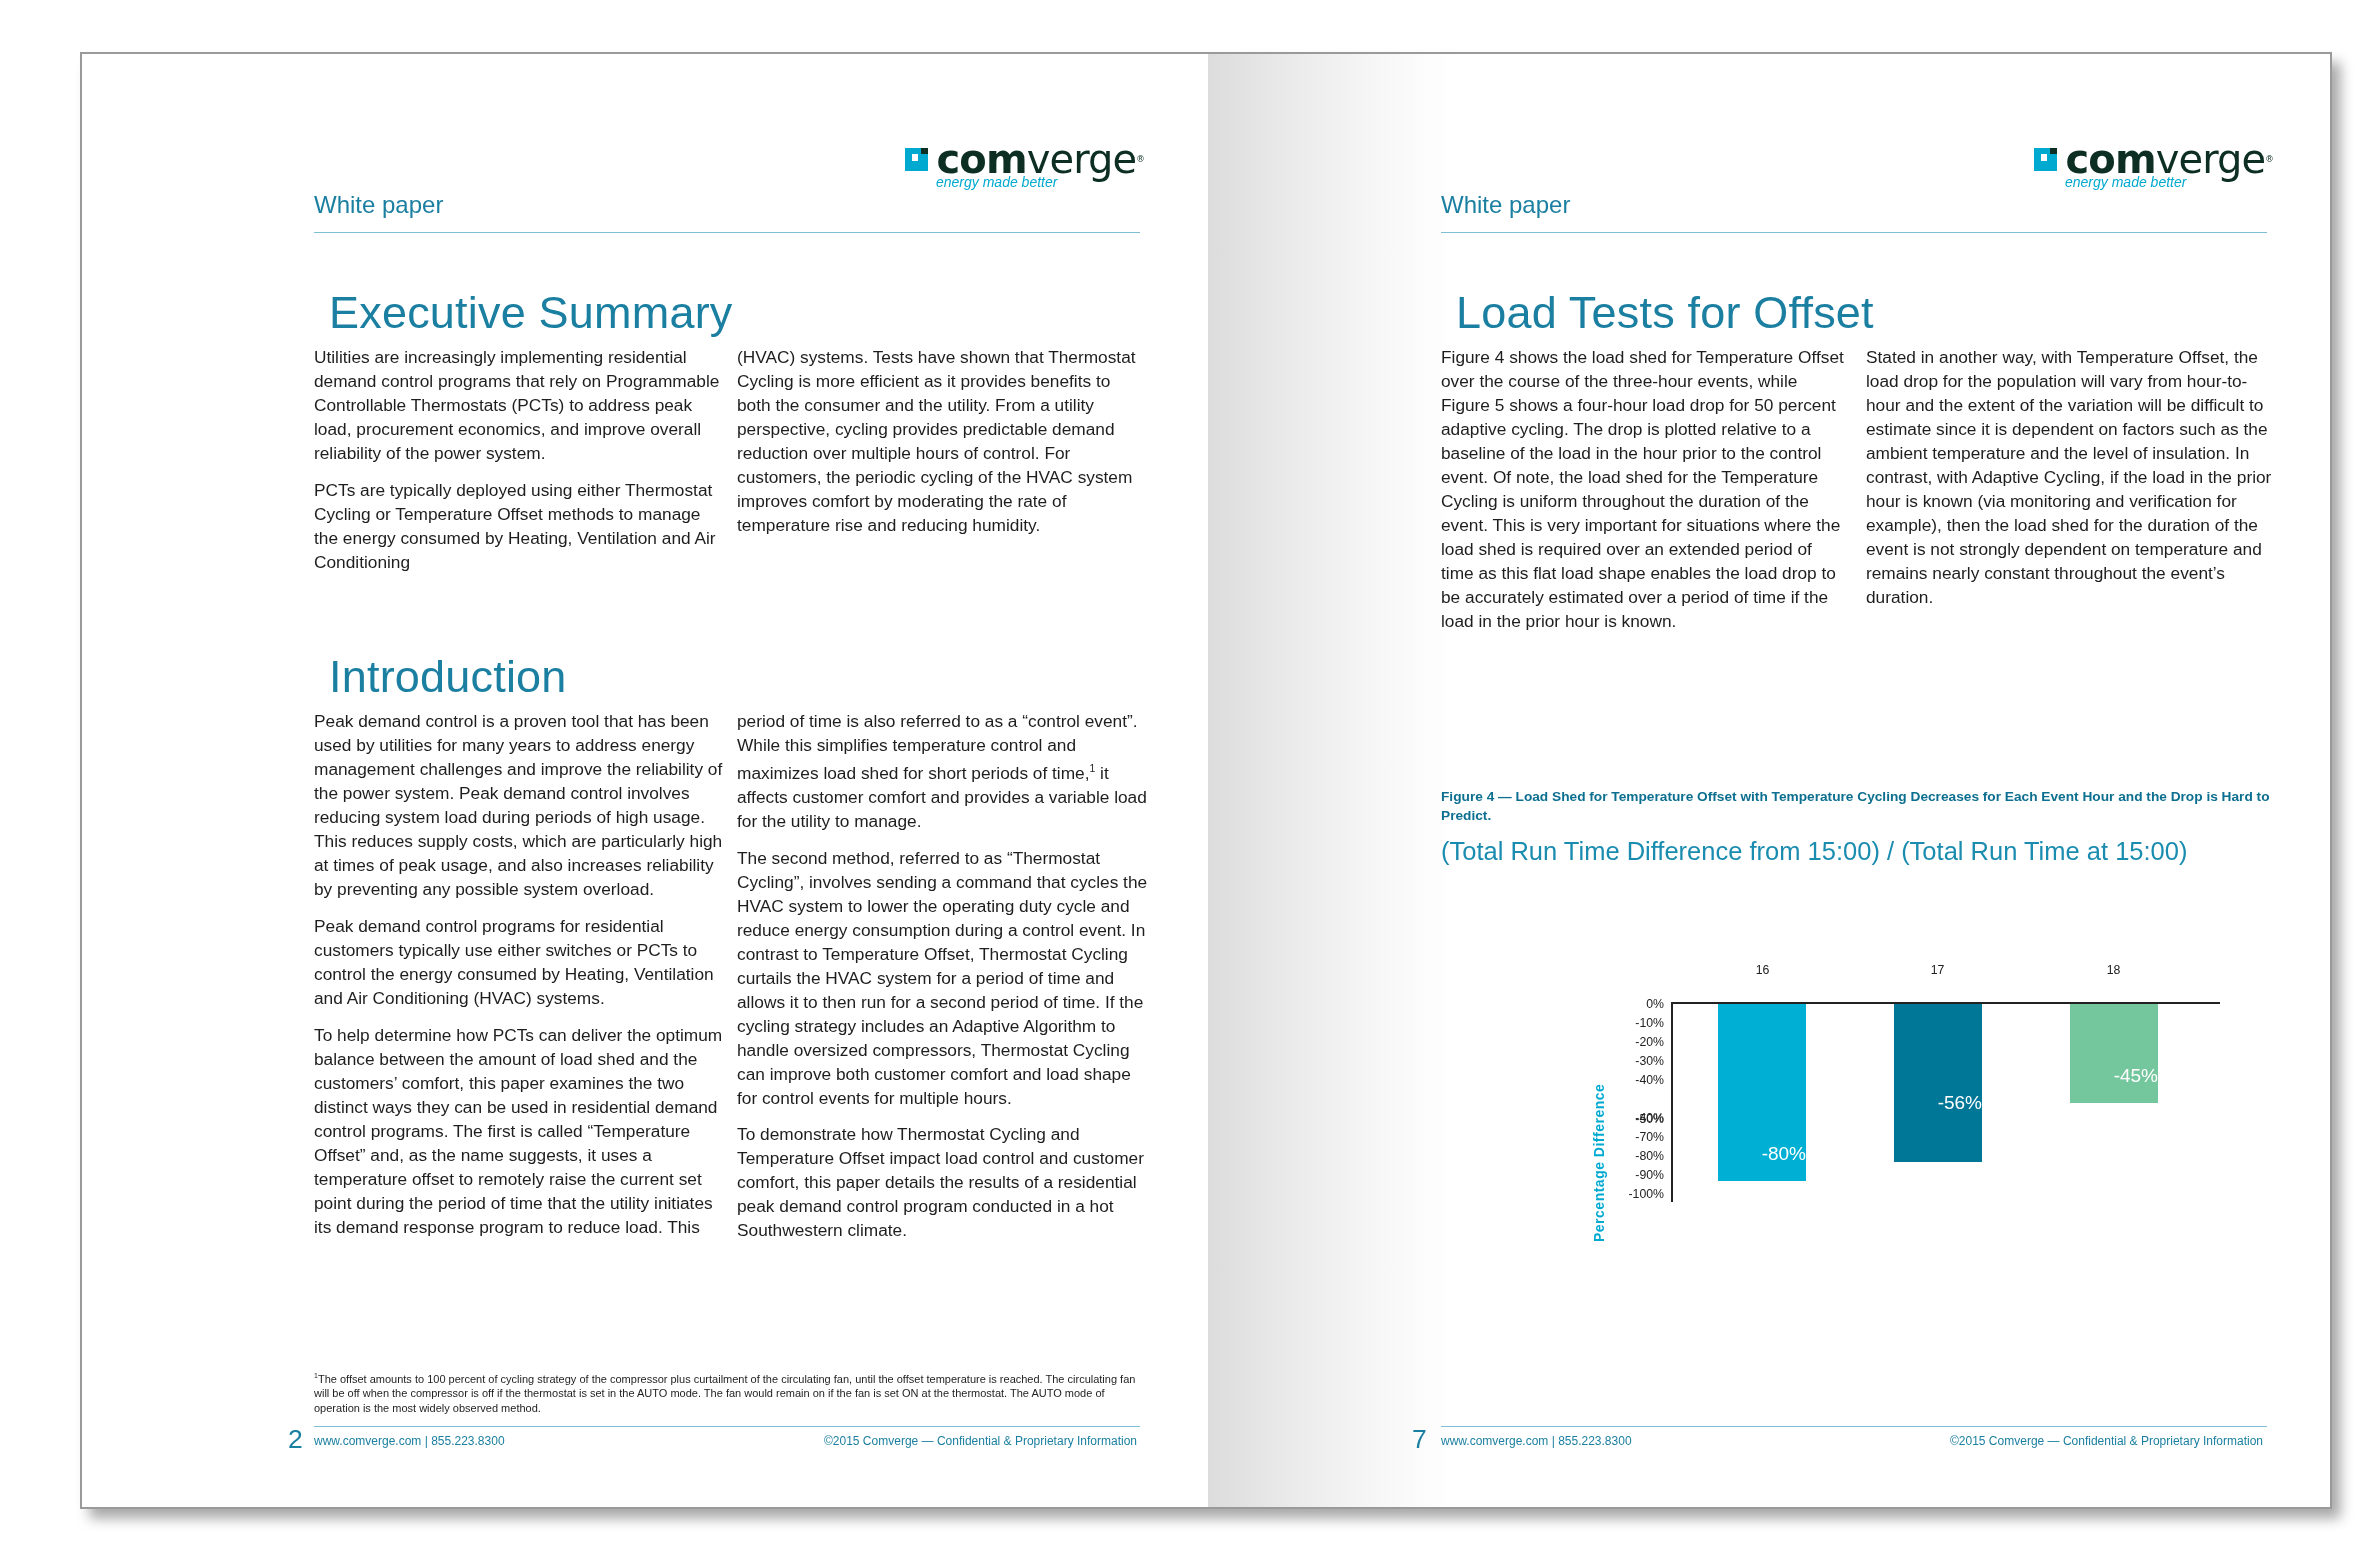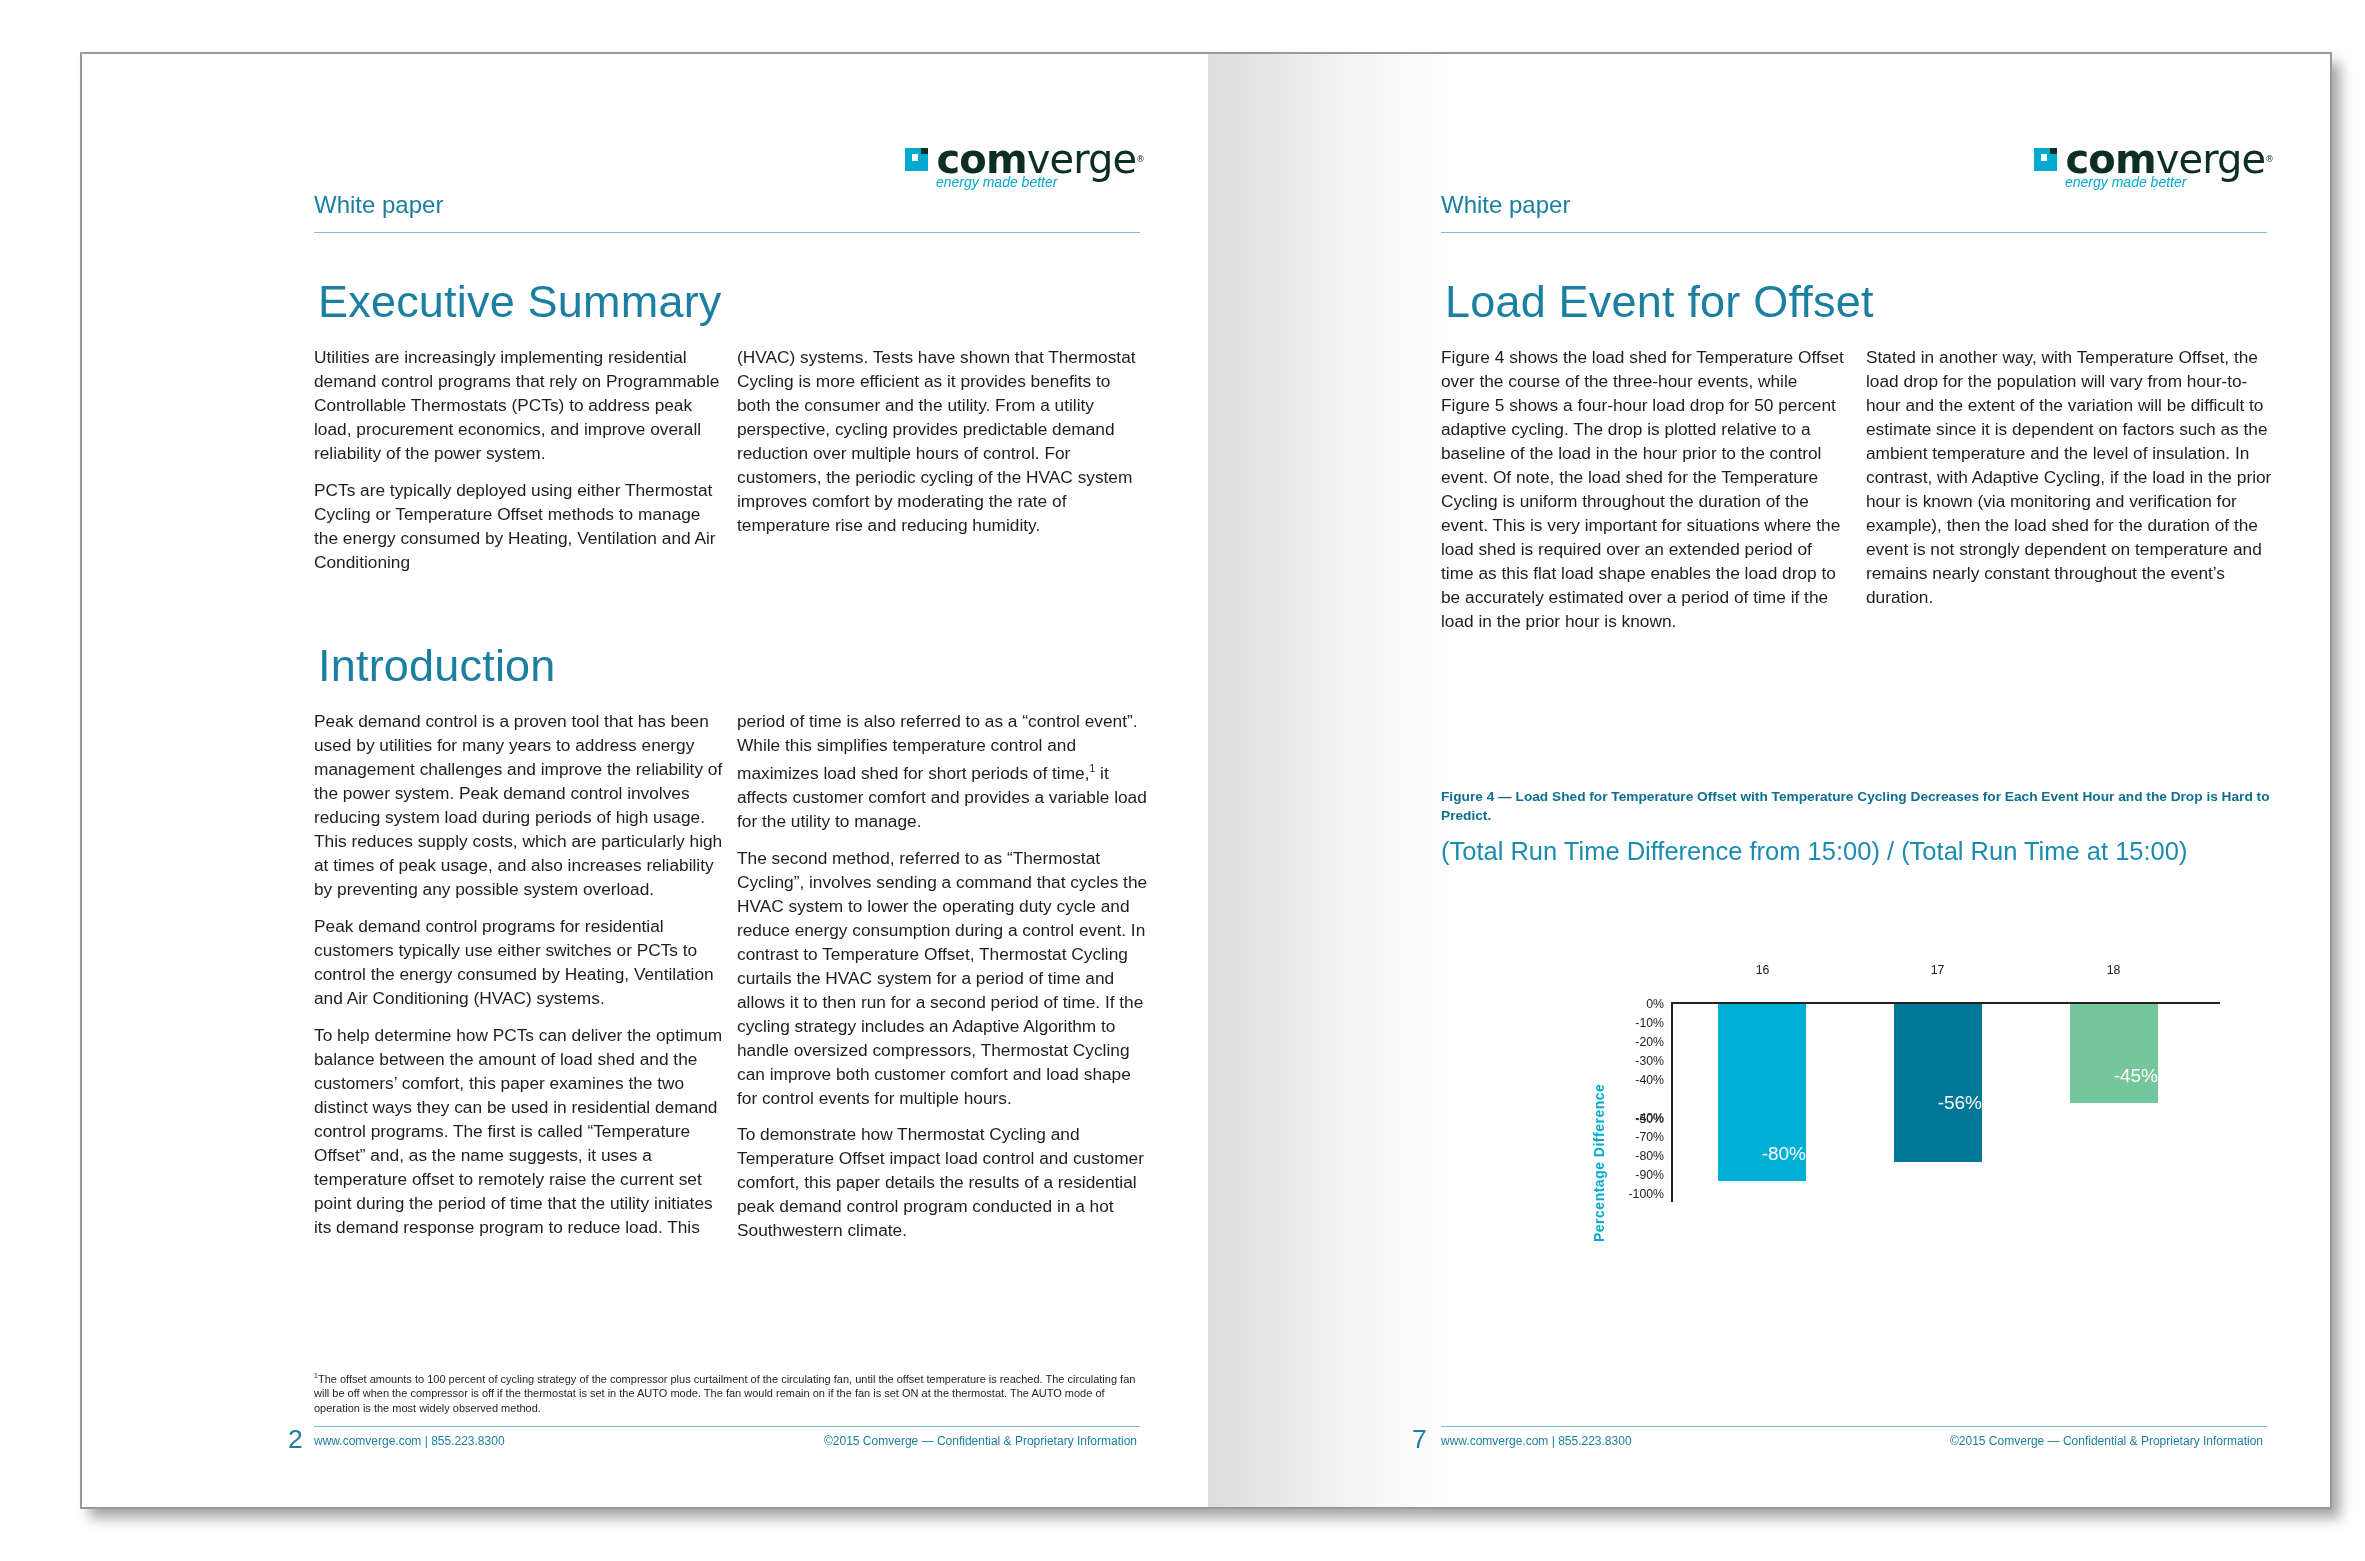--- a/index.html
+++ b/index.html
@@ -13,21 +13,21 @@
   .logo .mark { width:23px; height:23px; background:#00a9d0; position:relative; margin-top:5.7px; margin-right:8.5px; }
   .logo .mark::before { content:""; position:absolute; right:0; top:0; width:6.6px; height:6.6px; background:#0d2e22; }
   .logo .mark::after { content:""; position:absolute; left:6.6px; top:6.6px; width:6.6px; height:6.6px; background:#fff; }
   .logo .word { font-family:"DejaVu Sans", sans-serif; font-size:40px; line-height:34px; color:#0d2e22; letter-spacing:-0.9px; }
   .logo .word b { font-weight:bold; }
   .logo .word span { font-weight:normal; }
   .logo .reg { font-size:8.5px; vertical-align:top; color:#0d2e22; }
   .logo .tag { position:absolute; left:31px; top:32px; font-style:italic; font-size:14px; color:#00a9d0; white-space:nowrap; }
   .section-label { position:absolute; font-size:24px; color:#1a7fa0; font-weight:300; }
   .hr { position:absolute; height:1.4px; background:#7fbfd3; }
-  h1 { position:absolute; margin:4px; font-weight:normal; font-size:45px; color:#1a7fa0; letter-spacing:0.2px; }
+  h1 { position:absolute; margin:15px; font-weight:normal; font-size:45px; color:#1a7fa0; letter-spacing:0.2px; }
   .col { position:absolute; font-size:17.3px; line-height:24px; color:#1e1e1e; }
   .col p { margin:0 0 12.8px 0; }
   .footnote { position:absolute; font-size:11px; line-height:14.7px; color:#1e1e1e; }
   .footnote sup { font-size:7px; }
   .pagenum { position:absolute; font-size:26.5px; color:#1a7fa0; font-weight:300; }
   .foot-left, .foot-right { position:absolute; font-size:12px; color:#1a7fa0; }
   .caption { position:absolute; font-size:13.7px; line-height:19px; color:#0d6f90; font-weight:bold; }
   .chart-title { position:absolute; font-size:25.5px; color:#1a8cb0; font-weight:300; }
   .chart { position:absolute; }
   .chart .axis-y { position:absolute; background:#222; width:1.9px; }
@@ -85,21 +85,21 @@
 
   <div class="page right">
     <div class="logo" style="left:826px; top:88px;">
       <div class="mark"></div>
       <div class="word"><b>com</b><span>verge</span><span class="reg">®</span></div>
       <div class="tag">energy made better</div>
     </div>
     <div class="section-label" style="left:233px; top:137px;">White paper</div>
     <div class="hr" style="left:233px; top:178px; width:826px;"></div>
 
-    <h1 style="left:233px; top:218px;">Load Event for Offset</h1>
+    <h1 style="left:233px; top:218px;">Load Tests for Offset</h1>
     <div class="col" style="left:233px; top:291px; width:407px;">
       <p>Figure 4 shows the load shed for Temperature Offset over the course of the three-hour events, while Figure 5 shows a four-hour load drop for 50 percent adaptive cycling. The drop is plotted relative to a baseline of the load in the hour prior to the control event. Of note, the load shed for the Temperature Cycling is uniform throughout the duration of the event. This is very important for situations where the load shed is required over an extended period of time as this flat load shape enables the load drop to be accurately estimated over a period of time if the load in the prior hour is known.</p>
     </div>
     <div class="col" style="left:658px; top:291px; width:407px;">
       <p>Stated in another way, with Temperature Offset, the load drop for the population will vary from hour-to-hour and the extent of the variation will be difficult to estimate since it is dependent on factors such as the ambient temperature and the level of insulation. In contrast, with Adaptive Cycling, if the load in the prior hour is known (via monitoring and verification for example), then the load shed for the duration of the event is not strongly dependent on temperature and remains nearly constant throughout the event’s duration.</p>
     </div>
 
     <div class="caption" style="left:233px; top:733px; width:833px;">Figure 4 — Load Shed for Temperature Offset with Temperature Cycling Decreases for Each Event Hour and the Drop is Hard to Predict.</div>
     <div class="chart-title" style="left:233px; top:783px;">(Total Run Time Difference from 15:00) / (Total Run Time at 15:00)</div>
 

